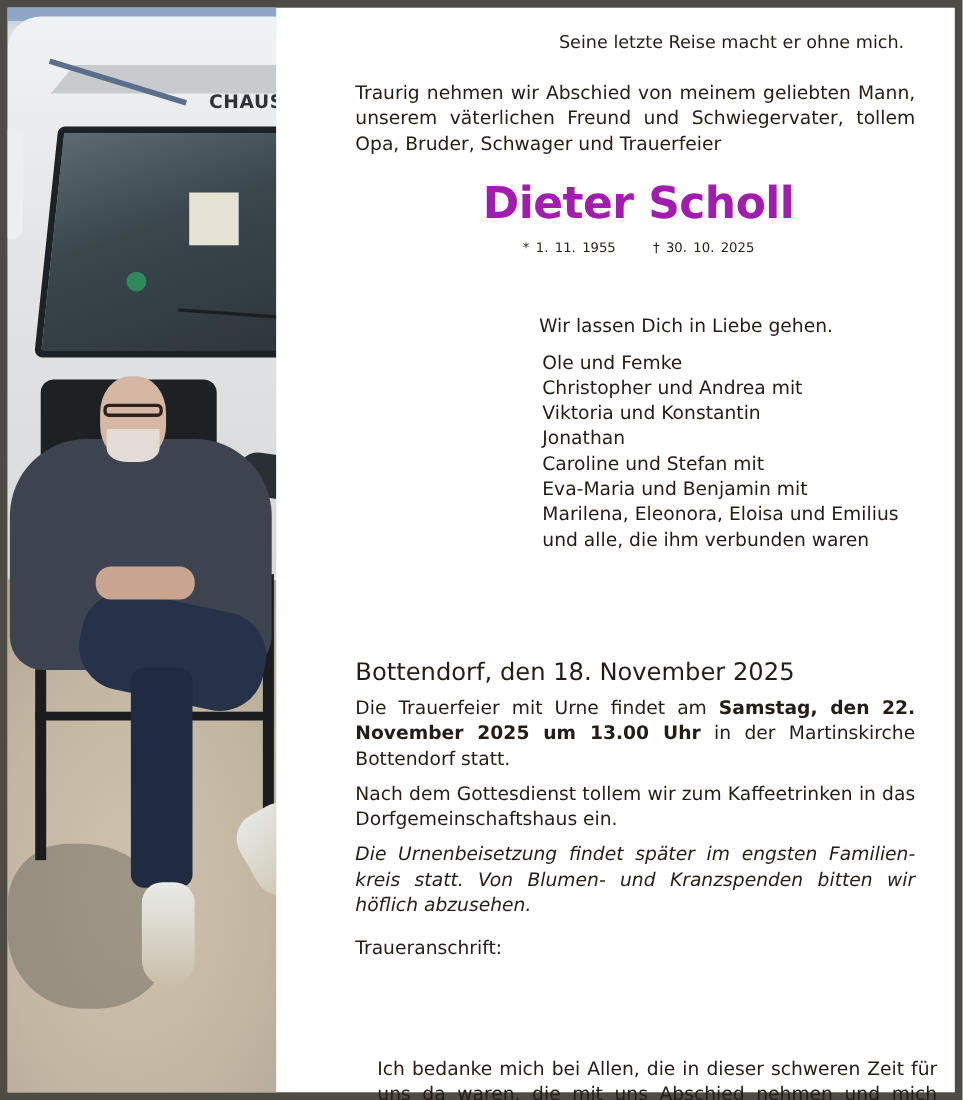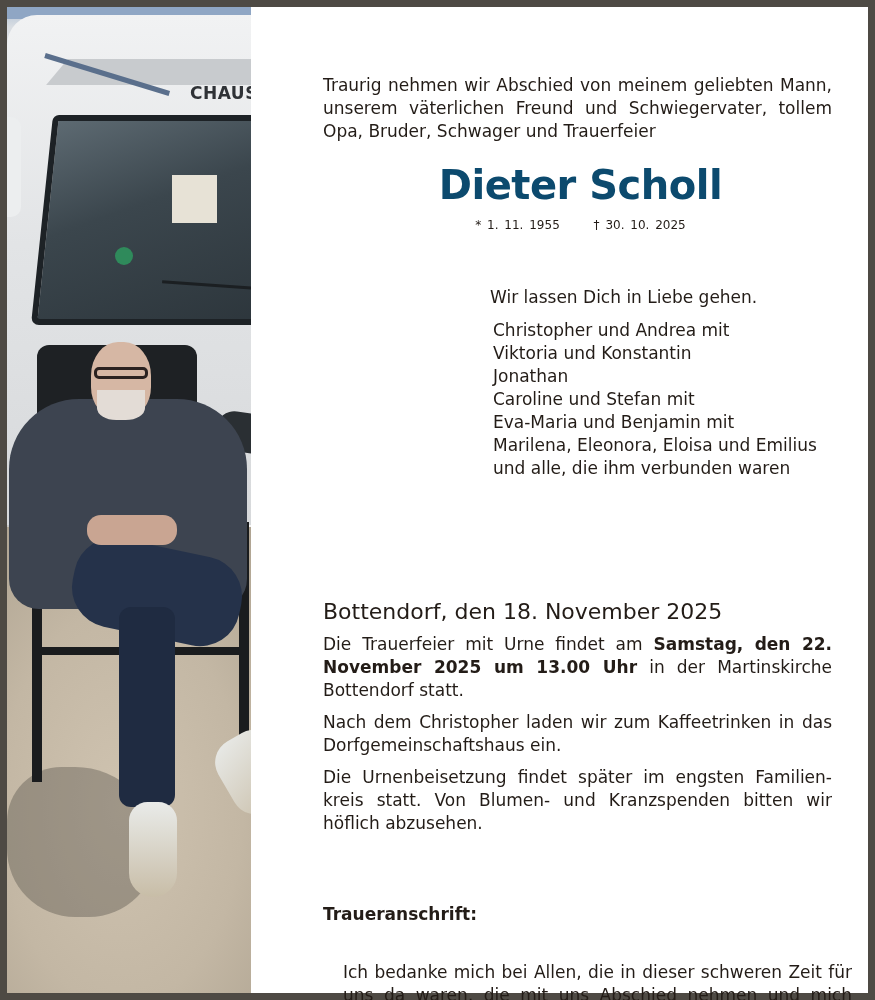--- a/index.html
+++ b/index.html
@@ -70,38 +70,38 @@
       font-family: "DejaVu Sans", sans-serif;
       color:#231c17;
     }
     .motto { position:absolute; left:0; right:46px; top:22px; text-align:right; font-size:16px; }
     .intro {
       position:absolute; left:30px; width:509px; top:67px;
       font-size:17px; line-height:23px; text-align:justify; text-align-last:left;
     }
     .name {
       position:absolute; left:0; width:575px; top:155px; text-align:center;
-      font-size:40px; font-weight:bold; letter-spacing:-0.5px; color:#0c4a6e;
+      font-size:40px; font-weight:bold; letter-spacing:-0.5px; color:#a21caf;
     }
     .dates {
       position:absolute; left:0; width:575px; top:211px; text-align:center;
       font-size:12px; word-spacing:2px;
     }
     .dates span { margin: 0 14px; }
     .farewell { position:absolute; left:197px; top:280px; font-size:17px; }
     .family { position:absolute; left:200px; top:312px; font-size:17px; line-height:23px; }
     .place-date { position:absolute; left:30px; top:592px; font-size:22px; }
     .para {
       position:absolute; left:30px; width:509px; font-size:17px; line-height:23px;
       text-align:justify; text-align-last:left;
     }
     .p1 { top:626px; }
     .p2 { top:704px; }
-    .p3 { top:759px; }
-    .p4 { top:896px; text-align:left;font-weight:bold; }
+    .p3 { top:759px;font-style:italic; }
+    .p4 { top:844px; text-align:left; }
     .p5 { top:954px;margin-left:20px; }
     b { font-weight:bold; }
   </style>
 </head>
 <body>
 
 <div class="frame">
 
   <div class="photo">
     <div class="sky"></div>
@@ -128,38 +128,40 @@
     <div class="beard"></div>
     <div class="glasses"></div>
     <div class="jeans1"></div>
     <div class="hands"></div>
     <div class="jeans2"></div>
     <div class="shoe2"></div>
     <div class="shoe1"></div>
   </div>
 
   <div class="panel">
+    <div class="motto">Seine letzte Reise macht er ohne mich.</div>
     <div class="intro">Traurig nehmen wir Abschied von meinem geliebten Mann, unserem väterlichen Freund und Schwiegervater, tollem Opa, Bruder, Schwager und Trauerfeier</div>
     <div class="name">Dieter Scholl</div>
     <div class="dates">
       <span>* 1. 11. 1955</span>
       <span>† 30. 10. 2025</span>
     </div>
     <div class="farewell">Wir lassen Dich in Liebe gehen.</div>
     <div class="family">
+      <div>Ole und Femke</div>
       <div>Christopher und Andrea mit</div>
       <div>Viktoria und Konstantin</div>
       <div>Jonathan</div>
       <div>Caroline und Stefan mit</div>
       <div>Eva-Maria und Benjamin mit</div>
       <div>Marilena, Eleonora, Eloisa und Emilius</div>
       <div>und alle, die ihm verbunden waren</div>
     </div>
     <div class="place-date">Bottendorf, den 18. November 2025</div>
     <div class="para p1"><span>Die Trauerfeier mit Urne findet am </span><b>Samstag, den 22. November 2025 um 13.00 Uhr</b><span> in der Martinskirche Bottendorf statt.</span></div>
-    <div class="para p2">Nach dem Christopher laden wir zum Kaffeetrinken in das Dorfgemeinschaftshaus ein.</div>
+    <div class="para p2">Nach dem Gottesdienst tollem wir zum Kaffeetrinken in das Dorfgemeinschaftshaus ein.</div>
     <div class="para p3">Die Urnenbeisetzung findet später im engsten Familien-kreis statt. Von Blumen- und Kranzspenden bitten wir höflich abzusehen.</div>
     <div class="para p4">
       <div>Traueranschrift:</div>
     </div>
     <div class="para p5">Ich bedanke mich bei Allen, die in dieser schweren Zeit für uns da waren, die mit uns Abschied nehmen und mich weiterhin begleiten werden.</div>
   </div>
 </div>
 
 </body></html>

